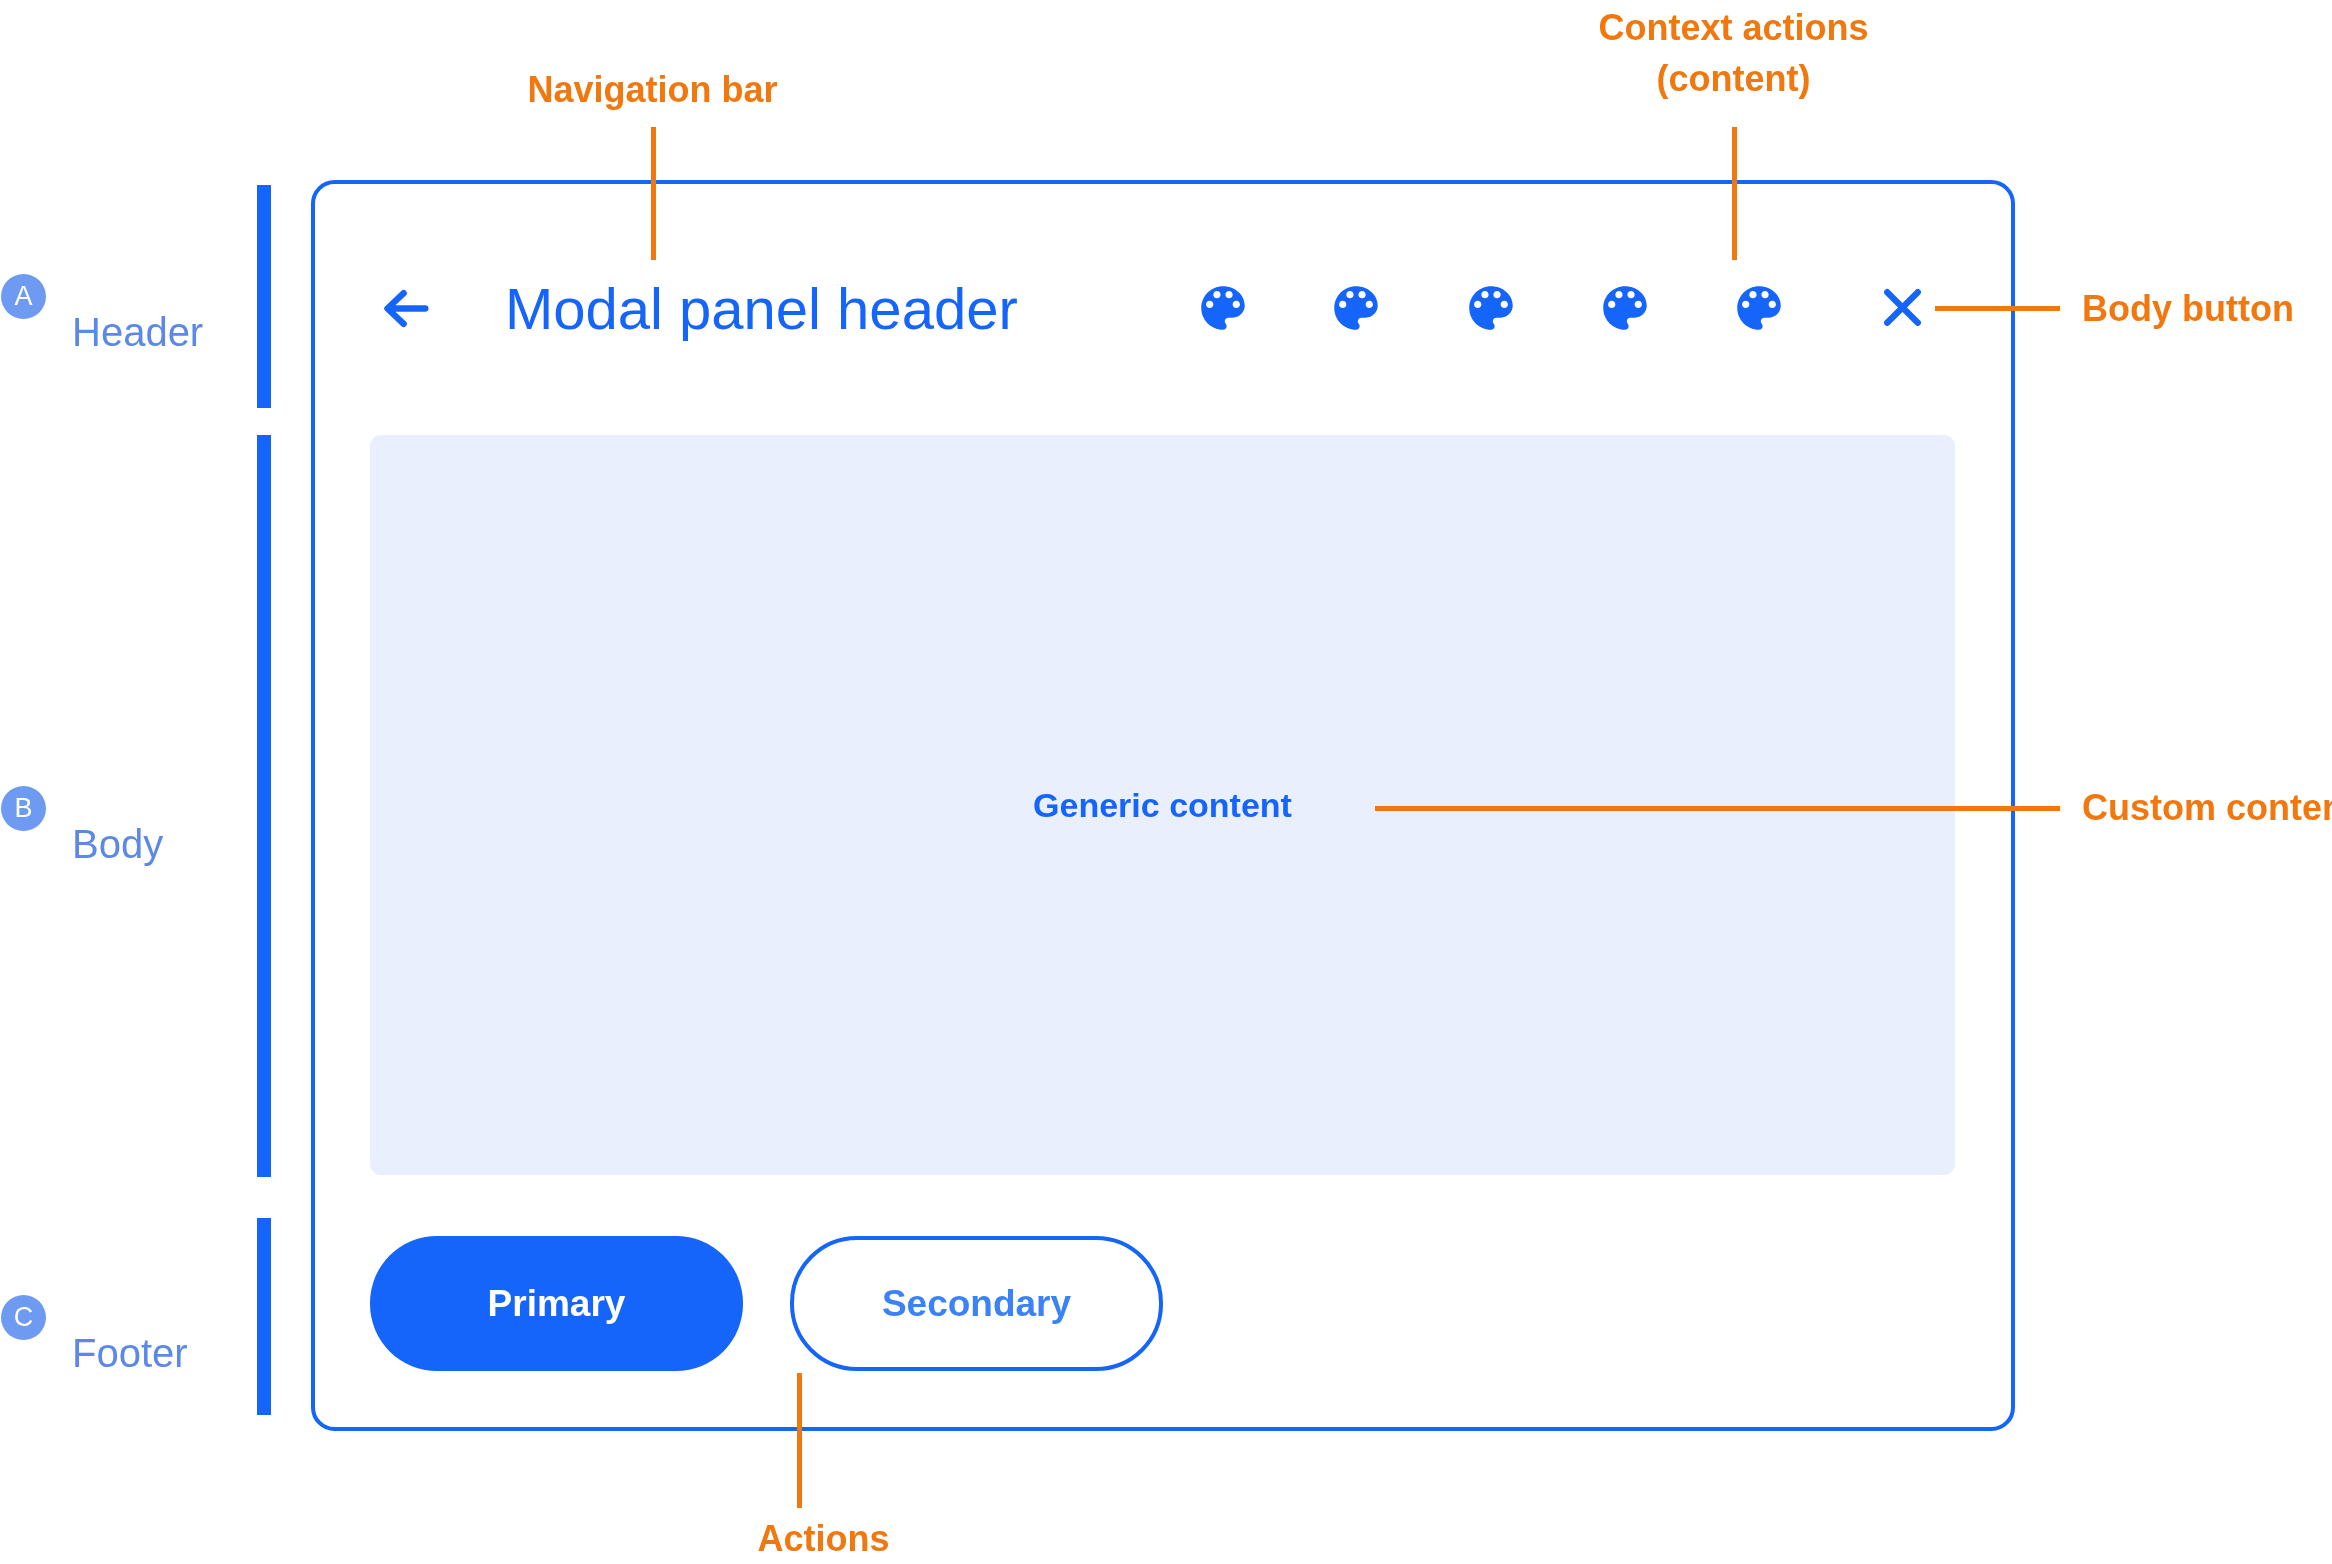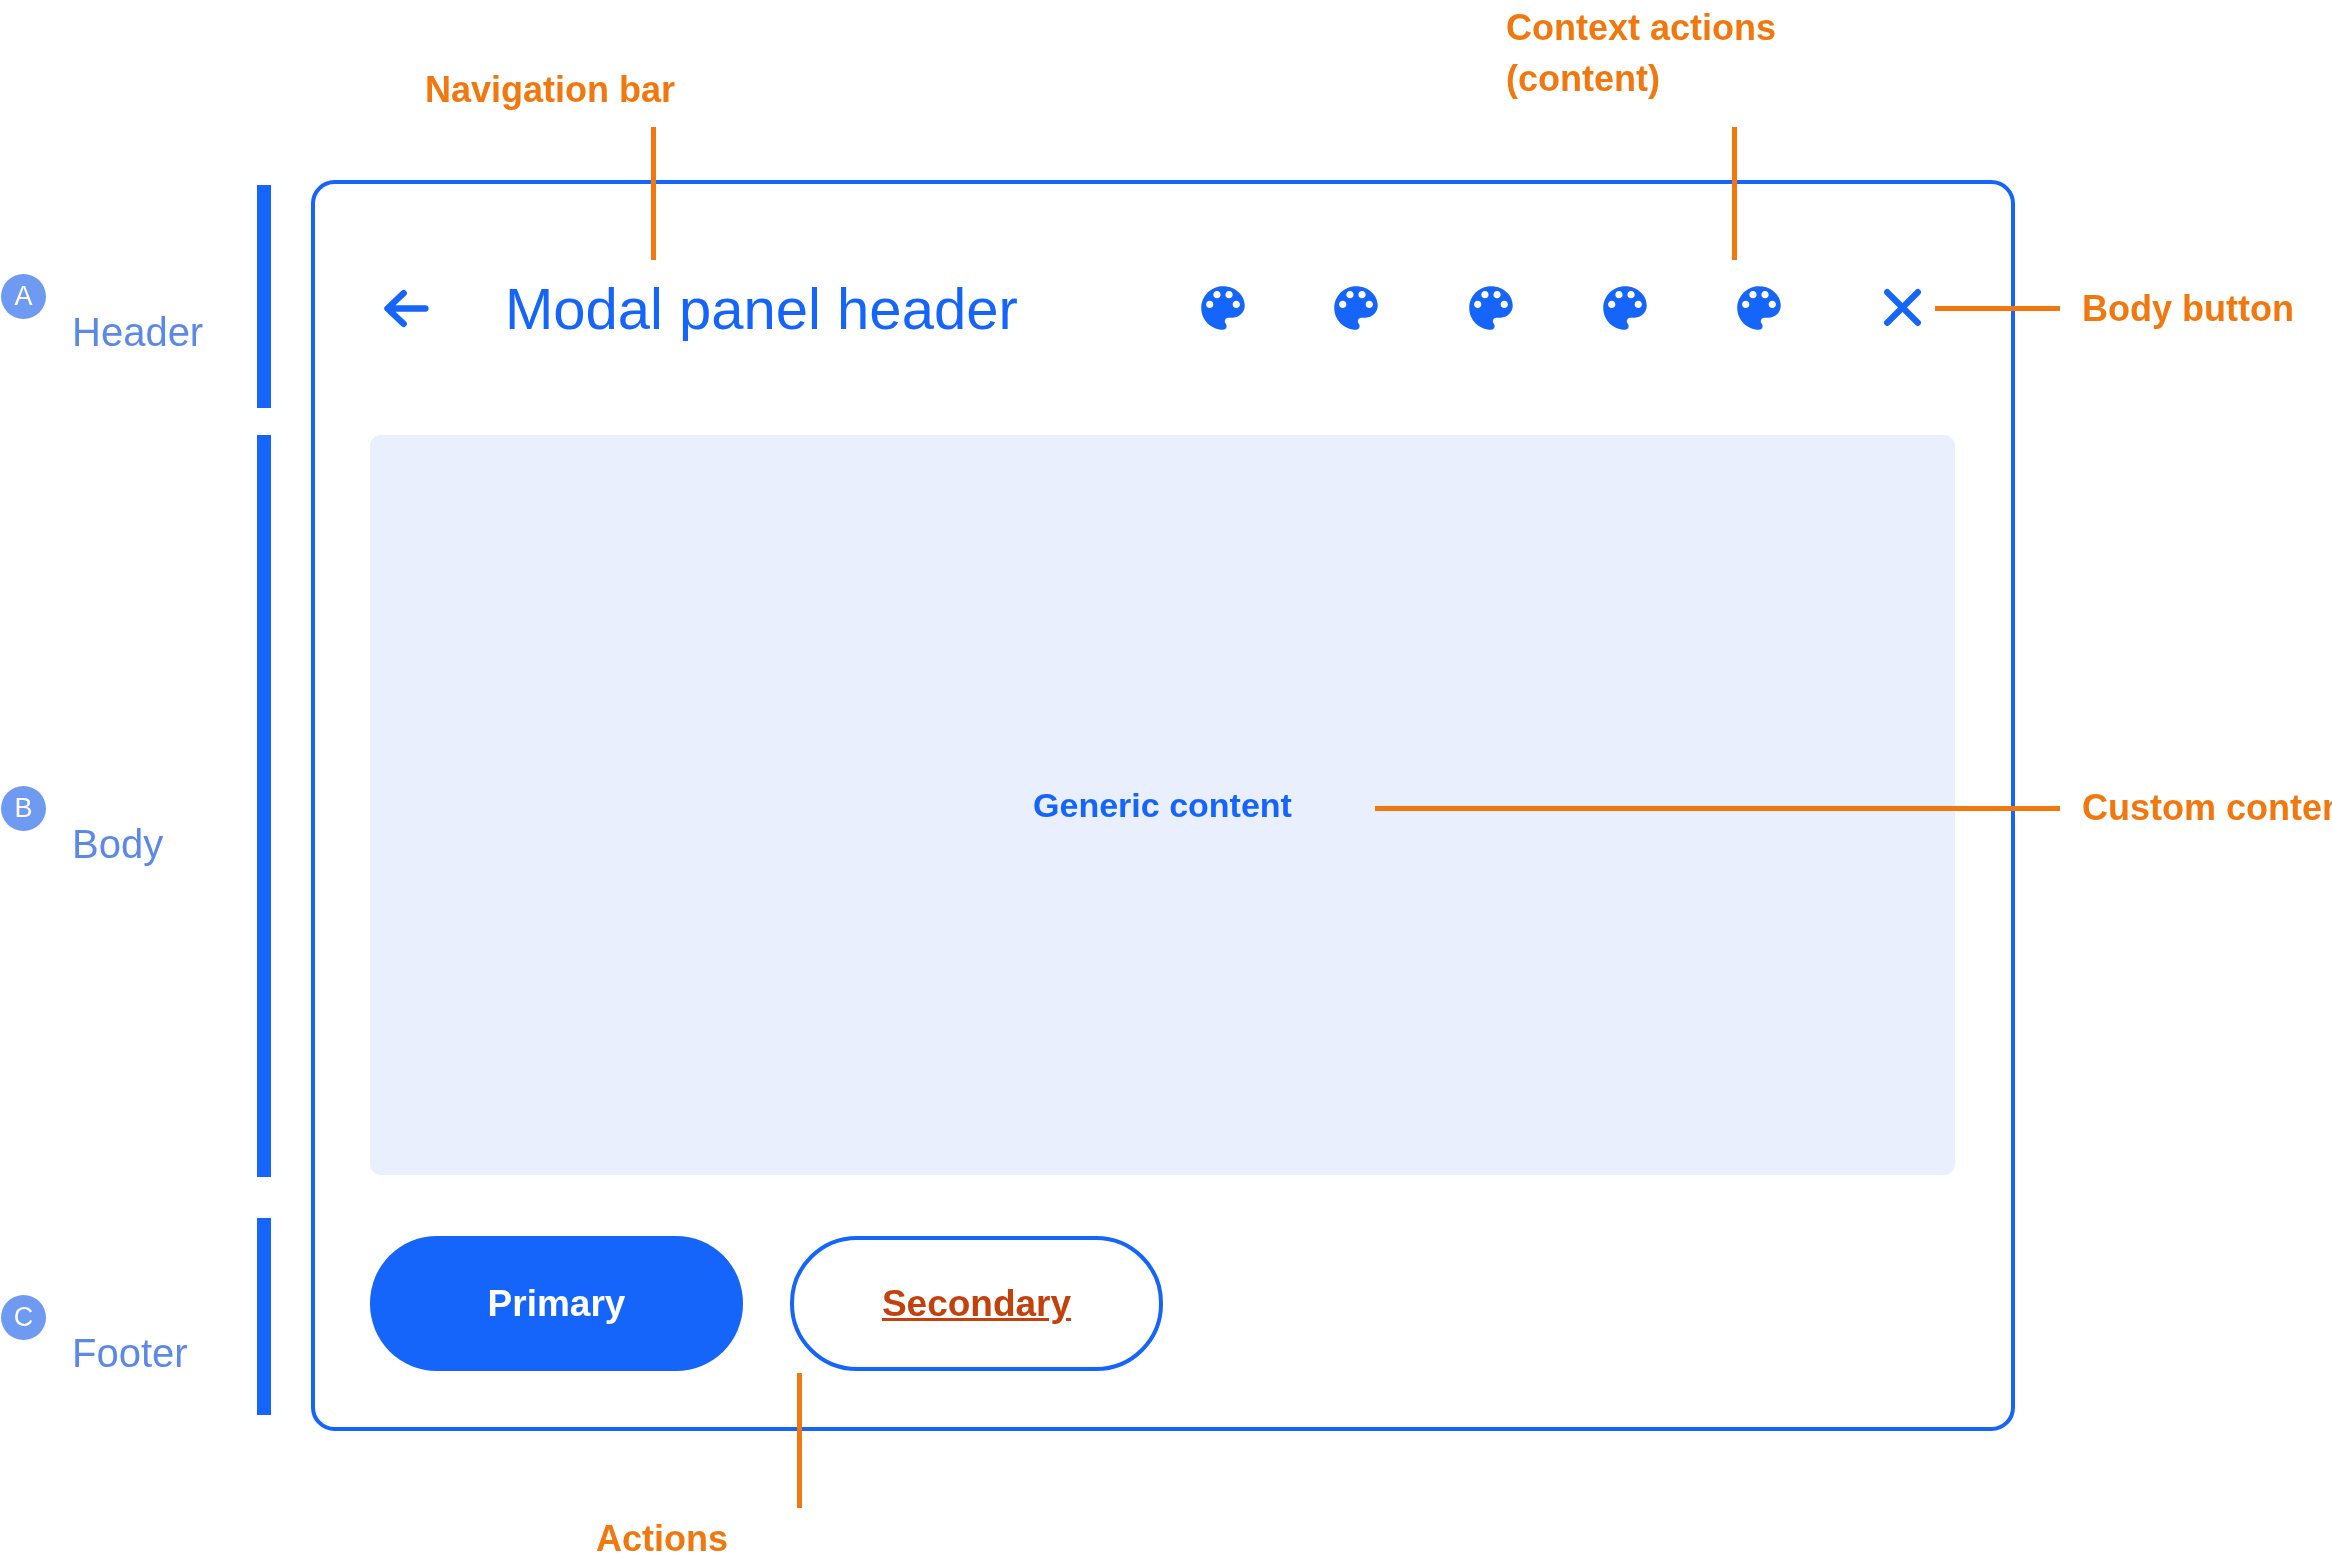--- a/index.html
+++ b/index.html
@@ -40,28 +40,28 @@
     display: flex; align-items: center; justify-content: center;
   }
   .content-text { font-size: 34px; font-weight: 700; color: #1665FA; }
 
   .btn {
     top: 1236px; height: 135px; width: 373px; box-sizing: border-box;
     border-radius: 67px; display: flex; align-items: center; justify-content: center;
     font-size: 37px; font-weight: 700; white-space: nowrap; text-align: center;
   }
   .btn-primary { left: 370px; background: #1665FA; color: #ffffff; }
-  .btn-secondary { left: 790px; background: #ffffff; border: 4.5px solid #1665FA; color: #c2410c; text-decoration: underline; }
+  .btn-secondary { left: 790px; background: #ffffff; border: 4.5px solid #1665FA; color: #3b82f6; }
 
   
   .callout {
     color: #F0780F; font-size: 36px; font-weight: 700;
     line-height: 42px; white-space: nowrap;
   }
-  .callout-center { width: 455px; }
+  .callout-center { width: 455px; text-align: center; }
   .leader { background: #F0780F; }
 </style>
 </head>
 <body>
 
 <svg width="0" height="0" style="position:absolute" aria-hidden="true">
   <defs>
     <symbol id="palette-sym" viewBox="0 0 24 24">
       <path fill-rule="evenodd" d="M12 3c-4.97 0-9 4.03-9 9s4.03 9 9 9c.83 0 1.5-.67 1.5-1.5 0-.39-.15-.74-.39-1.01-.23-.26-.38-.61-.38-.99 0-.83.67-1.5 1.5-1.5H16c2.76 0 5-2.24 5-5 0-4.42-4.03-8-9-8zm-5.5 9c-.83 0-1.5-.67-1.5-1.5S5.67 9 6.5 9 8 9.67 8 10.5 7.33 12 6.5 12zm3-4C8.67 8 8 7.33 8 6.5S8.67 5 9.5 5s1.5.67 1.5 1.5S10.33 8 9.5 8zm5 0c-.83 0-1.5-.67-1.5-1.5S13.67 5 14.5 5s1.5.67 1.5 1.5S15.33 8 14.5 8zm3 4c-.83 0-1.5-.67-1.5-1.5S16.67 9 17.5 9s1.5.67 1.5 1.5-.67 1.5-1.5 1.5z"></path>
     </symbol>

